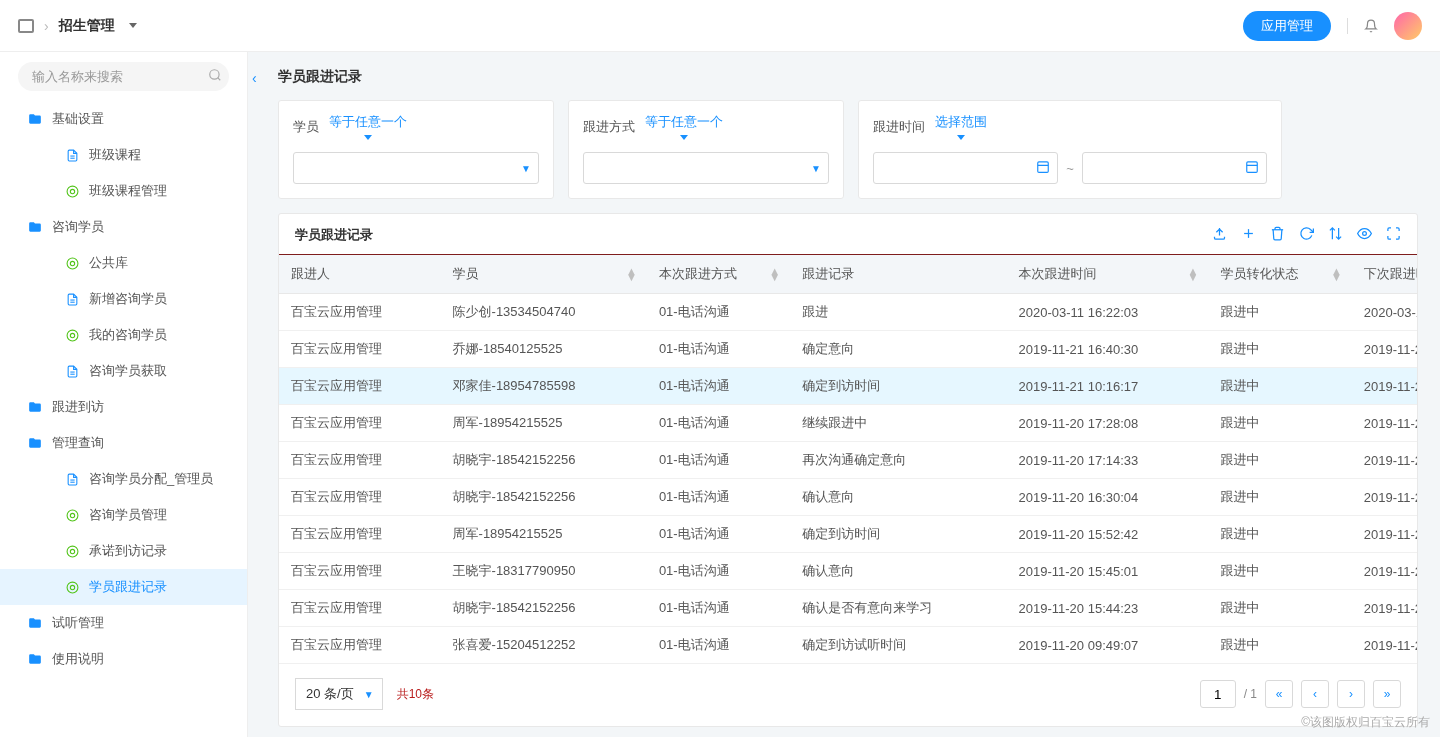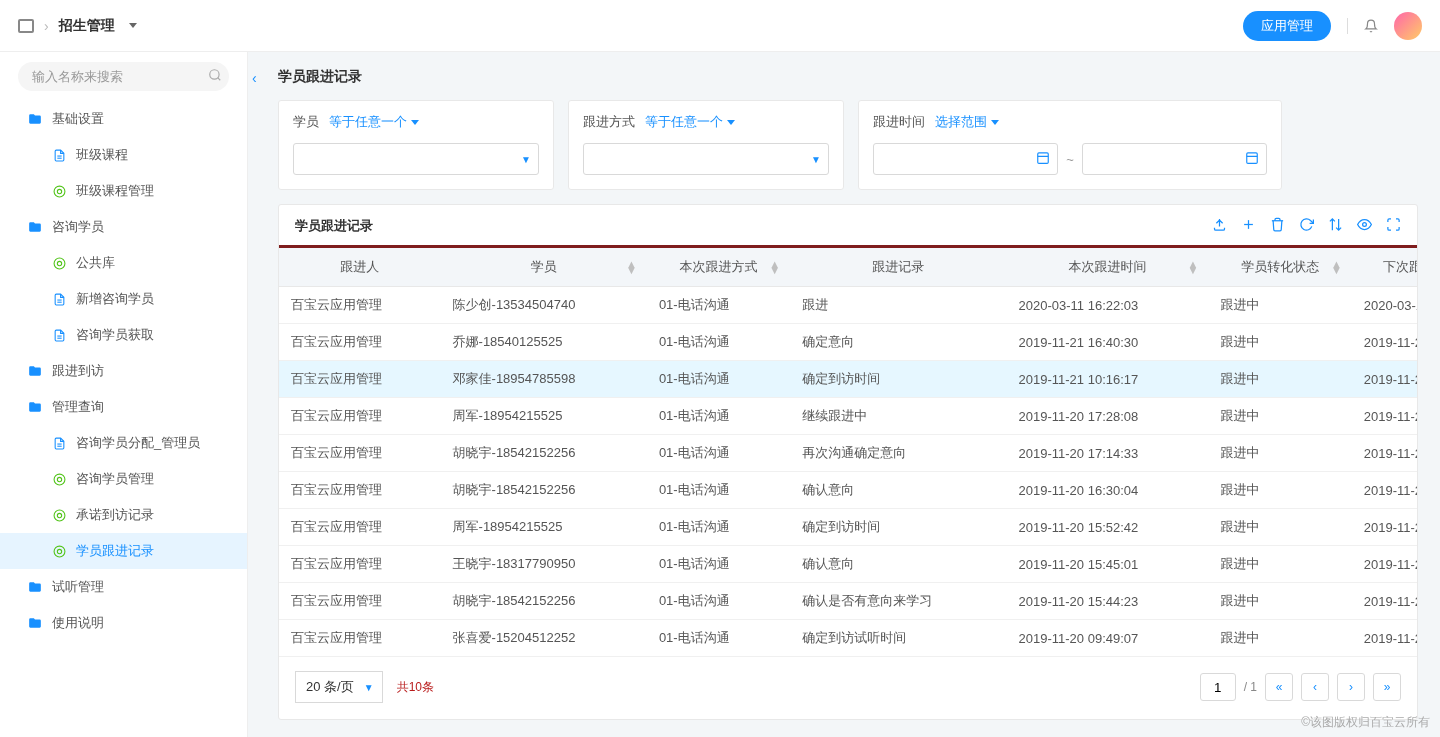--- a/index.html
+++ b/index.html
@@ -21,37 +21,37 @@
 .body-wrap { display: flex; height: calc(100vh - 52px); }
 
 .sidebar { width: 248px; border-right: 1px solid #eee; overflow-y: auto; padding-top: 10px; }
 .search-wrap { padding: 0 18px 10px; }
 .search-input { display: flex; align-items: center; background: #f5f5f5; border-radius: 18px; padding: 6px 14px; }
 .search-input input { flex: 1; border: none; background: transparent; outline: none; font-size: 13px; color: #0f766e; }
 .search-input input::placeholder { color: #999; }
 .search-ic { color: #aaa; font-size: 14px; }
 .tree { list-style: none; }
 .tree-item { display: flex; align-items: center; padding: 9px 18px 9px 28px; cursor: pointer; gap: 10px; color: #555; }
-.tree-item.level2 { padding-left: 52px; }
+.tree-item.level2 { padding-left: 65px; }
 .tree-item.active { background: #e6f4ff; color: #1890ff; }
 .folder-ic { color: #1890ff; font-size: 14px; display: inline-flex; }
 .doc-ic, .target-ic { display: inline-flex; justify-content: center; width: 14px; }
 .doc-ic { color: #1890ff; }
 .target-ic { color: #52c41a; }
 
 .main { flex: 1; background: #f3f6f8; overflow: auto; position: relative; }
 .collapse-handle { position: absolute; left: 4px; top: 18px; color: #1890ff; font-size: 14px; cursor: pointer; }
 .main-inner { padding: 16px 22px 10px 30px; }
 .page-title { font-size: 14px; font-weight: 600; color: #333; margin-bottom: 14px; }
 
 .filters { display: flex; gap: 14px; margin-bottom: 14px; }
 .filter-card { background: #fff; border: 1px solid #e8e8e8; border-radius: 3px; padding: 12px 14px 14px; width: 276px; }
 .filter-head { display: flex; align-items: center; gap: 10px; margin-bottom: 12px; font-size: 13px; }
 .filter-label { color: #555; }
-.filter-op { color: #1890ff; display: flex; align-items: center; gap: 4px; cursor: pointer; }
+.filter-op { color: #1890ff; display: flex; align-items: center; gap: 4px; cursor: pointer; flex-direction: column; }
 .caret-down { width: 0; height: 0; border-left: 4px solid transparent; border-right: 4px solid transparent; border-top: 5px solid #1890ff; }
 .filter-input { position: relative; }
 .filter-input input { width: 100%; height: 32px; border: 1px solid #d9d9d9; border-radius: 3px; padding: 0 28px 0 10px; outline: none; }
 .filter-input .caret-btn { position: absolute; right: 8px; top: 50%; transform: translateY(-50%); color: #1890ff; font-size: 10px; }
 .date-row { display: flex; align-items: center; gap: 8px; }
 .date-input { position: relative; flex: 1; }
 .date-input input { width: 100%; height: 32px; border: 1px solid #d9d9d9; border-radius: 3px; padding: 0 28px 0 10px; outline: none; }
 .date-ic { position: absolute; right: 8px; top: 50%; transform: translateY(-50%); color: #1890ff; }
 .tilde { color: #999; }
 .filter-card.wide { width: 424px; }
@@ -60,21 +60,21 @@
 .table-head-bar { display: flex; align-items: center; justify-content: space-between; padding: 2px 16px 10px; }
 .section-title { font-weight: 600; font-size: 13px; color: #333; }
 .table-actions { display: flex; gap: 14px; color: #1890ff; font-size: 15px; }
 .table-actions span { cursor: pointer; }
 
 .table-scroll { overflow-x: auto; }
 .table-scroll::-webkit-scrollbar { height: 10px; }
 .table-scroll::-webkit-scrollbar-thumb { background: #c3c9cf; border-radius: 5px; }
 .table-scroll::-webkit-scrollbar-track { background: #eef1f4; }
 table { border-collapse: collapse; width: 100%; min-width: 1200px; }
-th { text-align: center; padding: 10px 12px; background: #f3f6f9; color: #555; font-weight: 500; border-top: 3px solid #7f1d1d; border-bottom: 1px solid #e8e8e8; position: relative; white-space: nowrap; }
+th { text-align: left; padding: 10px 12px; background: #f3f6f9; color: #555; font-weight: 500; border-top: 1px solid #7f1d1d; border-bottom: 1px solid #e8e8e8; position: relative; white-space: nowrap; }
 th .sort-ic { position: absolute; right: 10px; top: 50%; transform: translateY(-50%); color: #bfbfbf; font-size: 11px; line-height: 6px; }
 td { padding: 9px 12px; border-bottom: 1px solid #f0f0f0; color: #555; white-space: nowrap; }
 tbody tr:hover, tbody tr.hl { background: #e6f7ff; }
 
 .pager { display: flex; align-items: center; padding: 14px 16px 4px; gap: 14px; }
 .page-size { border: 1px solid #d9d9d9; border-radius: 0; padding: 6px 28px 6px 10px; position: relative; display: inline-flex; align-items: center; }
 .page-size .caret-sm { position: absolute; right: 8px; color: #1890ff; font-size: 10px; }
 .total-text { color: #b91c1c; font-size: 12px; }
 .pager-right { margin-left: auto; display: flex; align-items: center; gap: 8px; }
 .page-input { width: 36px; height: 28px; border: 1px solid #d9d9d9; border-radius: 3px; text-align: center; outline: none; }
@@ -169,20 +169,29 @@
             <svg width="13" height="13" viewBox="0 0 24 24" fill="none" stroke="currentColor" stroke-width="2">
               <path d="M14 2H6a2 2 0 0 0-2 2v16a2 2 0 0 0 2 2h12a2 2 0 0 0 2-2V8z"></path>
               <polyline points="14 2 14 8 20 8"></polyline>
               <line x1="8" y1="13" x2="16" y2="13"></line>
               <line x1="8" y1="17" x2="16" y2="17"></line>
             </svg>
           </span>
           <span>新增咨询学员</span>
         </li>
         <li class="tree-item level2">
+          <span class="target-ic">
+            <svg width="13" height="13" viewBox="0 0 24 24" fill="none" stroke="currentColor" stroke-width="2">
+              <circle cx="12" cy="12" r="10"></circle>
+              <circle cx="12" cy="12" r="4"></circle>
+            </svg>
+          </span>
+          <span>我的咨询学员</span>
+        </li>
+        <li class="tree-item level2">
           <span class="doc-ic">
             <svg width="13" height="13" viewBox="0 0 24 24" fill="none" stroke="currentColor" stroke-width="2">
               <path d="M14 2H6a2 2 0 0 0-2 2v16a2 2 0 0 0 2 2h12a2 2 0 0 0 2-2V8z"></path>
               <polyline points="14 2 14 8 20 8"></polyline>
               <line x1="8" y1="13" x2="16" y2="13"></line>
               <line x1="8" y1="17" x2="16" y2="17"></line>
             </svg>
           </span>
           <span>咨询学员获取</span>
         </li>

